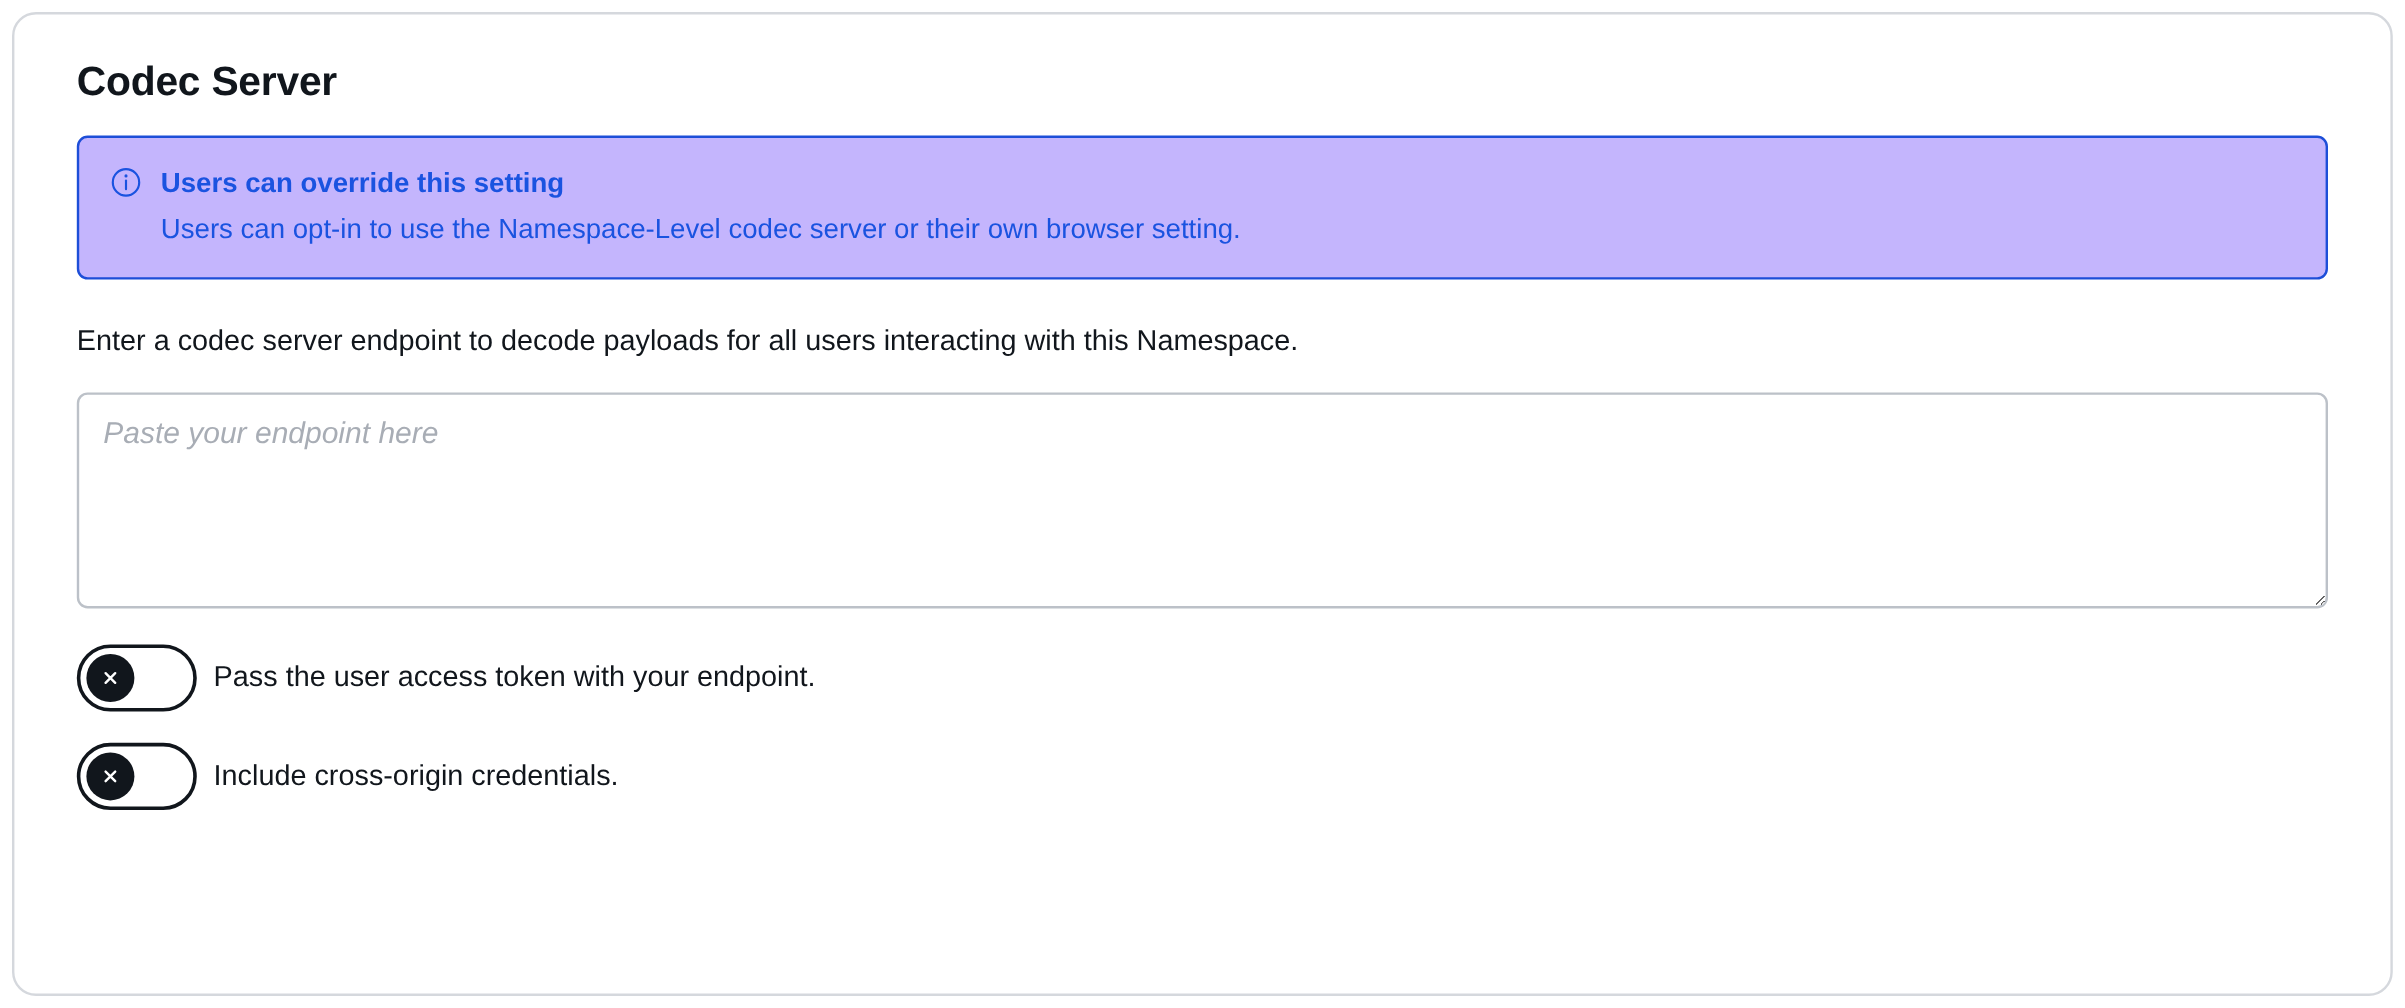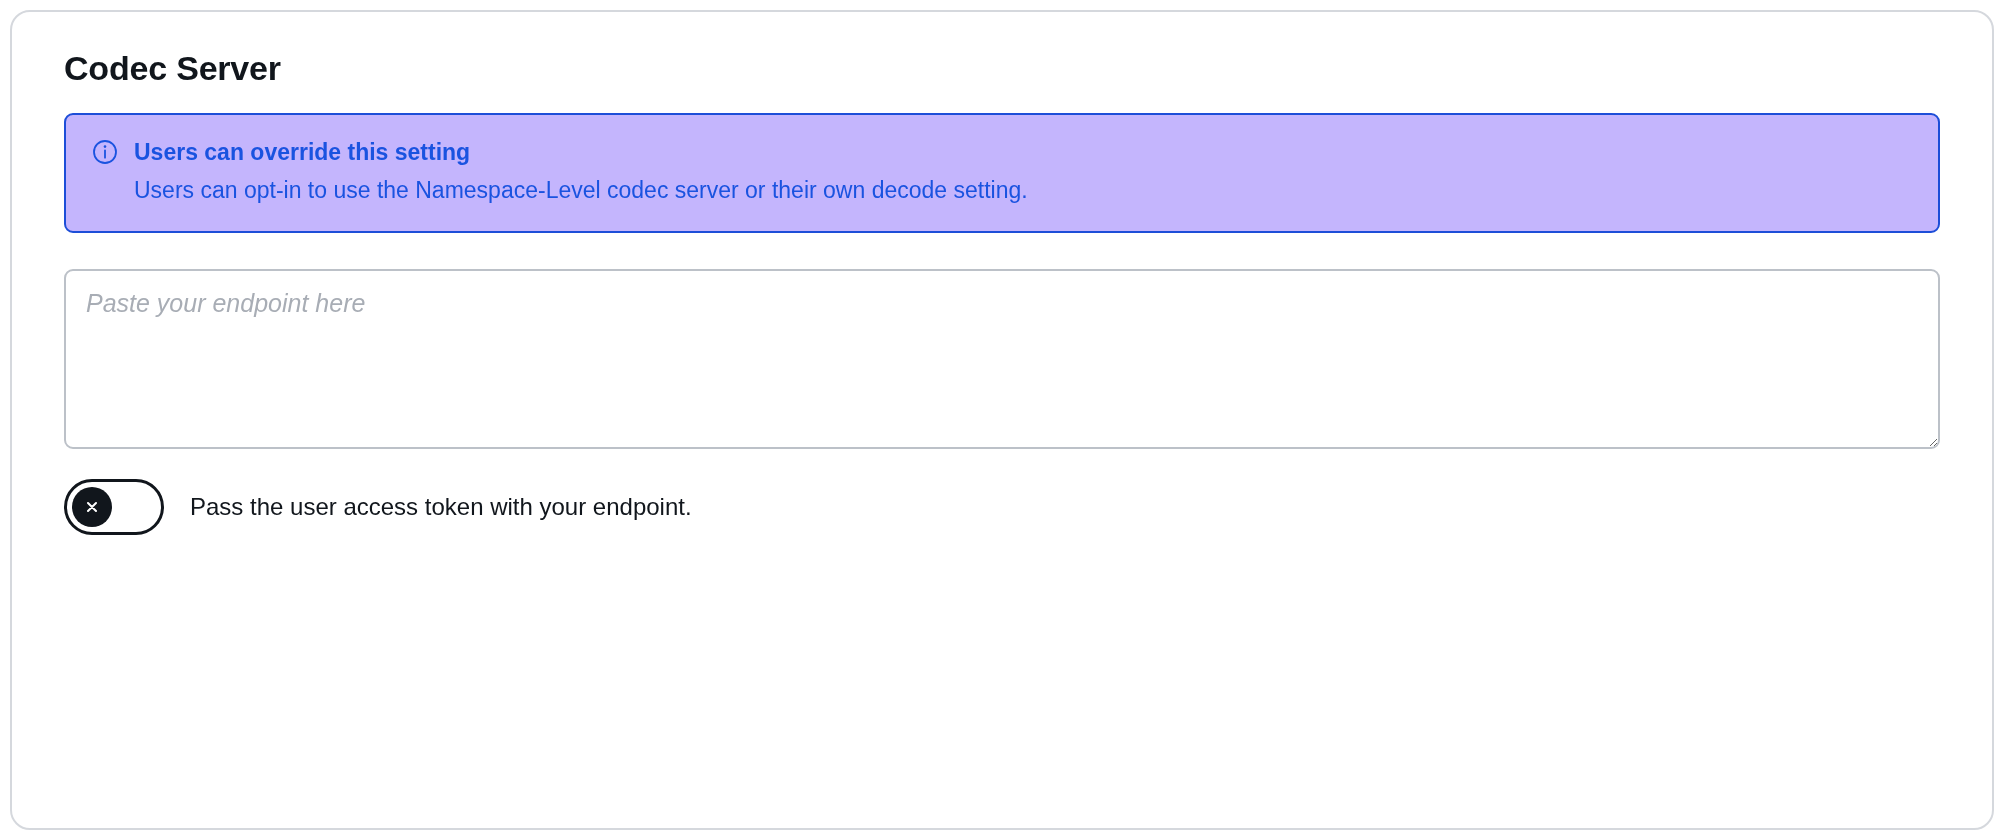--- a/index.html
+++ b/index.html
@@ -100,21 +100,21 @@
     font-style: italic;
   }
 
   .endpoint-box::placeholder {
     color: #a8adb5;
   }
 
   .toggle-row {
     display: flex;
     align-items: center;
-    gap: 26px;
+    gap: 14px;
     margin-bottom: 26px;
   }
 
   .toggle {
     flex: 0 0 auto;
     box-sizing: border-box;
     width: 100px;
     height: 56px;
     border: 3px solid #11161c;
     border-radius: 28px;
@@ -155,33 +155,44 @@
     <div class="callout">
       <span class="info-icon">
         <svg width="26" height="26" viewBox="0 0 26 26">
           <circle cx="13" cy="13" r="11" fill="none" stroke="#1a53e0" stroke-width="1.8"></circle>
           <circle cx="13" cy="7.6" r="1.3" fill="#1a53e0"></circle>
           <rect x="12.1" y="10.6" width="1.8" height="9" rx="0.9" fill="#1a53e0"></rect>
         </svg>
       </span>
       <div class="callout-body">
         <div class="callout-title">Users can override this setting</div>
-        <div class="callout-text">Users can opt-in to use the Namespace-Level codec server or their own decode setting.</div>
+        <div class="callout-text">Users can opt-in to use the Namespace-Level codec server or their own browser setting.</div>
       </div>
     </div>
 
+    <div class="description">Enter a codec server endpoint to decode payloads for all users interacting with this Namespace.</div>
 
     <textarea class="endpoint-box" placeholder="Paste your endpoint here" style=""></textarea>
 
     <div class="toggle-row">
       <div class="toggle">
         <span class="knob">
           <svg width="20" height="20" viewBox="0 0 20 20">
             <path d="M6 6 L14 14 M14 6 L6 14" stroke="#ffffff" stroke-width="2" stroke-linecap="round"></path>
           </svg>
         </span>
       </div>
       <span class="toggle-label">Pass the user access token with your endpoint.</span>
     </div>
 
+    <div class="toggle-row">
+      <div class="toggle">
+        <span class="knob">
+          <svg width="20" height="20" viewBox="0 0 20 20">
+            <path d="M6 6 L14 14 M14 6 L6 14" stroke="#ffffff" stroke-width="2" stroke-linecap="round"></path>
+          </svg>
+        </span>
+      </div>
+      <span class="toggle-label">Include cross-origin credentials.</span>
+    </div>
 
   </div>
 </div>
 
 </body></html>

